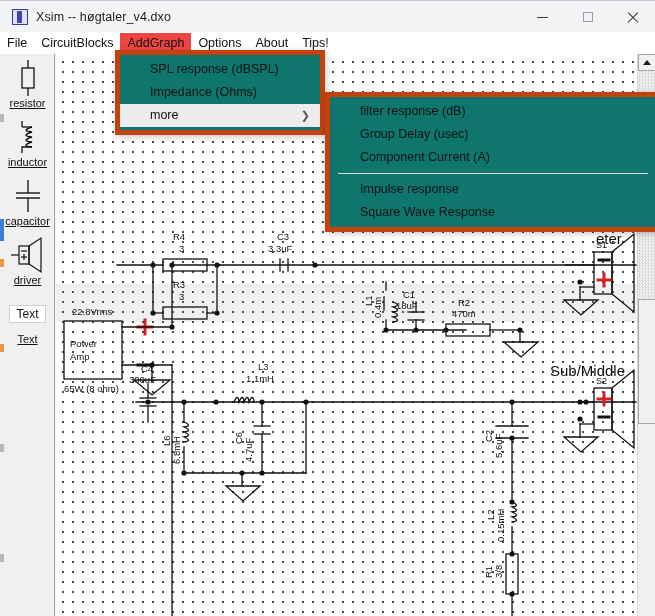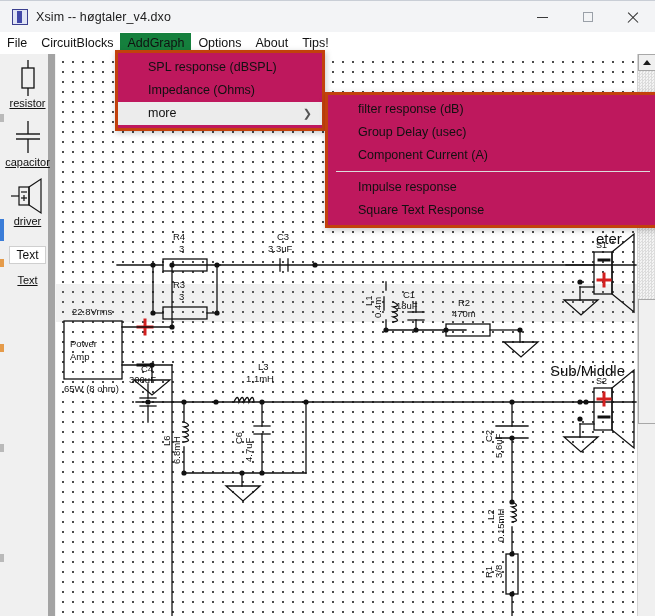--- a/index.html
+++ b/index.html
@@ -85,28 +85,28 @@
     font-size: 12.5px;
     color: #111111;
   }
   .menu-item {
     padding: 3px 7px 3px 7px;
     height: 20px;
     line-height: 14px;
     white-space: nowrap;
     cursor: default;
   }
-  .menu-item.active { background: #15803d; }
+  .menu-item.active { background: #ef4444; }
 
   
   .toolpanel {
     position: absolute; left: 0; top: 54px;
     width: 55px; height: 562px;
     background: #f0f0f0;
-    border-right: 7px solid #a3a3a3;
+    border-right: 1px solid #a3a3a3;
   }
   .tool {
     width: 55px;
     text-align: center;
     padding-top: 6px;
     cursor: default;
   }
   .tool .ticon {
     height: 36px;
     display: flex; align-items: center; justify-content: center;
@@ -173,22 +173,22 @@
   .up-tri {
     width: 0; height: 0;
     border-left: 4px solid transparent;
     border-right: 4px solid transparent;
     border-bottom: 5px solid #1b1b1b;
   }
 
   
   .popup {
     position: absolute;
-    background: #be185d;
-    border: 3px solid #c2410c;
+    background: #0f766e;
+    border: 5px solid #c2410c;
     box-shadow: 1px 2px 6px rgba(0,0,0,0.22);
     padding: 3px 0;
     font-size: 12.5px;
     color: #111;
     z-index: 40;
   }
   .popup-item {
     height: 23px;
     line-height: 23px;
     padding-left: 30px;
@@ -261,20 +261,31 @@
       <div class="ticon">
         <svg width="40" height="40" viewBox="0 0 40 40">
           <line x1="20" y1="2" x2="20" y2="10" stroke="#111" stroke-width="1.3"></line>
           <rect x="14" y="10" width="12" height="20" fill="none" stroke="#111" stroke-width="1.3"></rect>
           <line x1="20" y1="30" x2="20" y2="38" stroke="#111" stroke-width="1.3"></line>
         </svg>
       </div>
       <div class="tlabel">resistor</div>
     </div>
 
+    <div class="tool">
+      <div class="ticon">
+        <svg width="40" height="40" viewBox="0 0 40 40">
+          <path d="M14 4 L14 10" stroke="#111" stroke-width="1.3" fill="none"></path>
+          <path d="M14 10 L24 10" stroke="#111" stroke-width="1.3" fill="none"></path>
+          <path d="M24 10 q-12 4 0 5 q-12 4 0 5 q-12 4 0 5 q-12 4 0 5" stroke="#111" stroke-width="1.4" fill="none"></path>
+          <path d="M24 30 L14 30 L14 36" stroke="#111" stroke-width="1.3" fill="none"></path>
+        </svg>
+      </div>
+      <div class="tlabel">inductor</div>
+    </div>
 
     <div class="tool">
       <div class="ticon">
         <svg width="40" height="40" viewBox="0 0 40 40">
           <line x1="20" y1="4" x2="20" y2="17" stroke="#111" stroke-width="1.3"></line>
           <line x1="8" y1="17" x2="32" y2="17" stroke="#111" stroke-width="1.4"></line>
           <line x1="8" y1="22" x2="32" y2="22" stroke="#111" stroke-width="1.4"></line>
           <line x1="20" y1="22" x2="20" y2="36" stroke="#111" stroke-width="1.3"></line>
         </svg>
       </div>
@@ -524,16 +535,16 @@
       <span class="submark">❯</span>
     </div>
   </div>
 
   <div class="popup" id="menu-more">
     <div class="popup-item">filter response (dB)</div>
     <div class="popup-item">Group Delay (usec)</div>
     <div class="popup-item">Component Current (A)</div>
     <div class="popup-sep"></div>
     <div class="popup-item">Impulse response</div>
-    <div class="popup-item">Square Text Response</div>
+    <div class="popup-item">Square Wave Response</div>
   </div>
 
 </div>
 
 </body></html>

